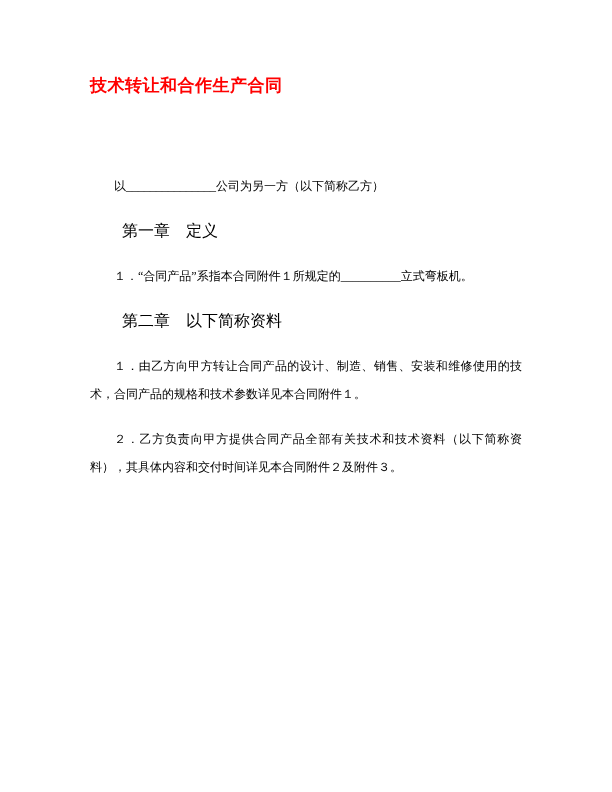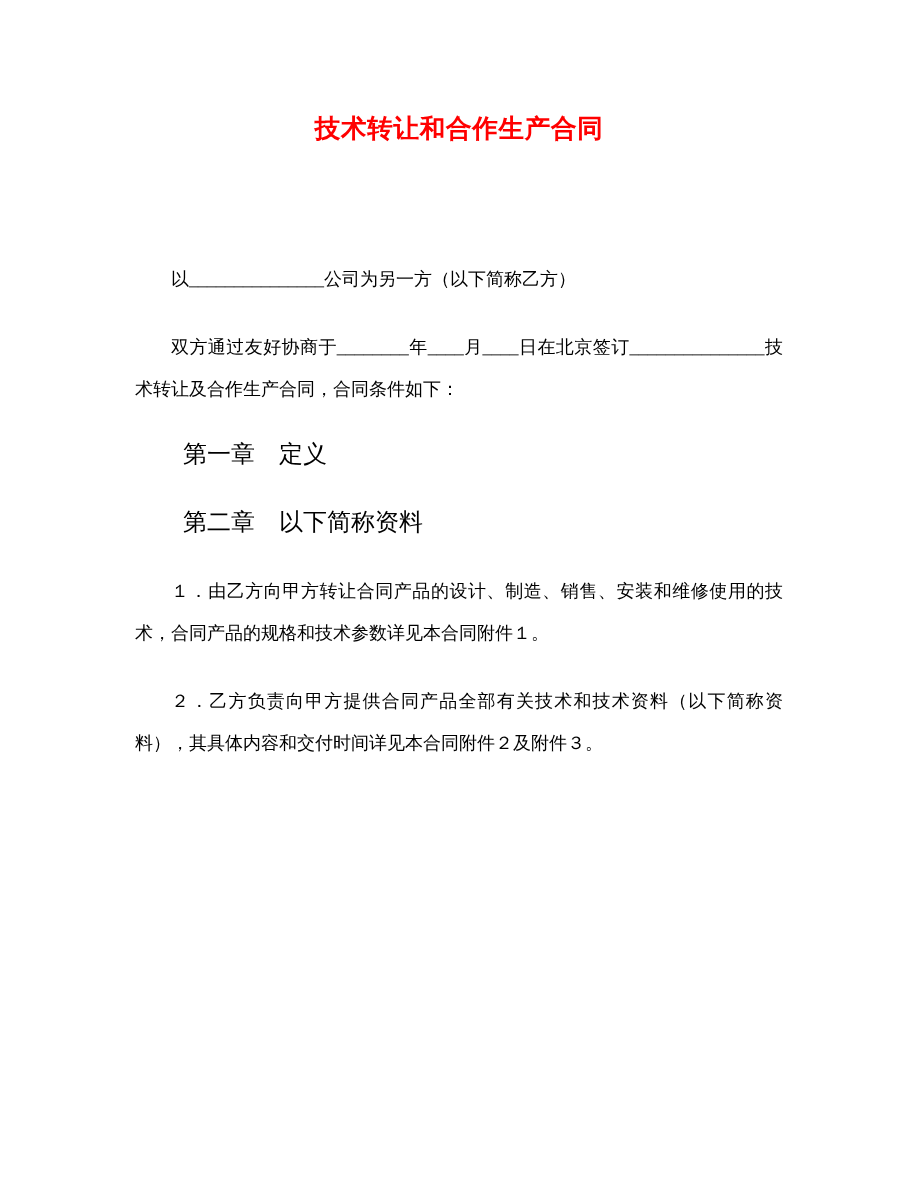--- a/index.html
+++ b/index.html
@@ -17,21 +17,21 @@
   .page {
     width: 612px;
     height: 792px;
     padding: 76px 90px 0 90px;
     background: #ffffff;
   }
   .doc-title {
     font-size: 17px;
     line-height: 20px;
     font-weight: bold;
-    text-align: center;
+    text-align: left;
     color: #ff0000;
     letter-spacing: 0.5px;
   }
   .doc-body {
     margin-top: 76px;
   }
   .para {
     font-size: 12px;
     line-height: 28px;
     text-align: justify;
@@ -53,24 +53,24 @@
 
 <div class="page">
 
   <h1 class="doc-title">技术转让和合作生产合同</h1>
 
   <div class="doc-body">
 
 
     <p class="para">以_______________公司为另一方（以下简称乙方）</p>
 
-    <p class="para">双方通过友好协商于________年____月____日在北京签订_______________技术转让及合作生产合同，合同条件如下：</p>
 
     <p class="heading">第一章　定义</p>
 
+    <p class="para">１．“合同产品”系指本合同附件１所规定的__________立式弯板机。</p>
 
 
     <p class="heading">第二章　以下简称资料</p>
 
     <p class="para">１．由乙方向甲方转让合同产品的设计、制造、销售、安装和维修使用的技术，合同产品的规格和技术参数详见本合同附件１。</p>
 
     <p class="para">２．乙方负责向甲方提供合同产品全部有关技术和技术资料（以下简称资料），其具体内容和交付时间详见本合同附件２及附件３。</p>
 
   </div>
 </div>

